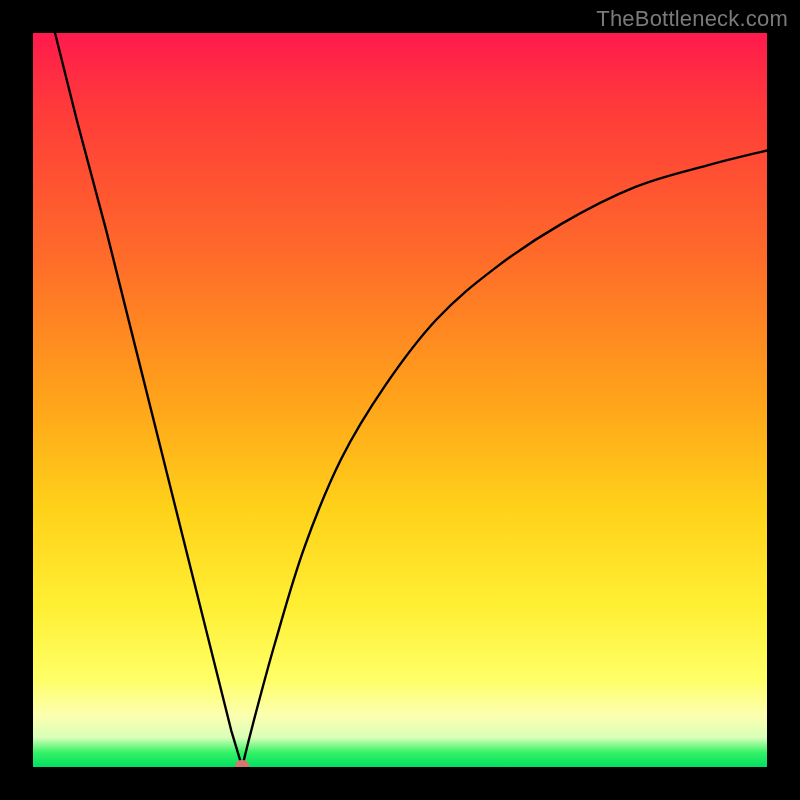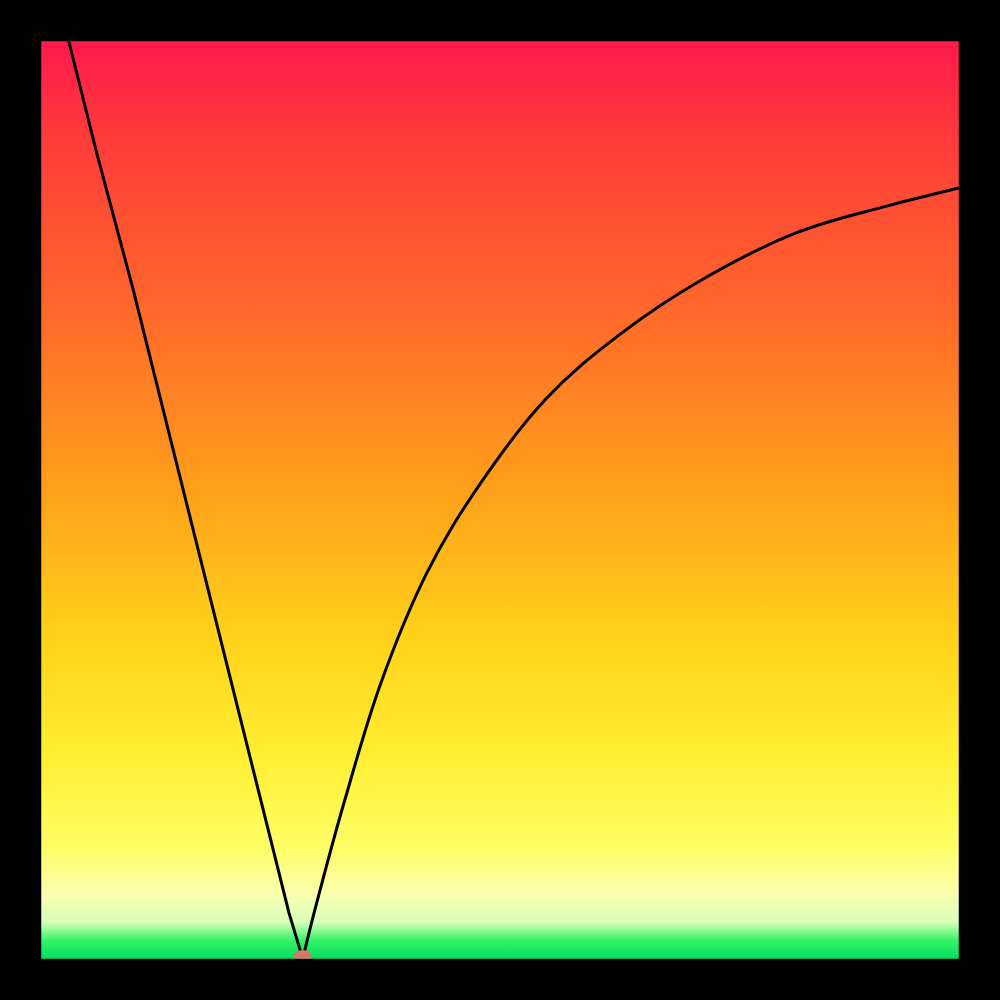--- a/index.html
+++ b/index.html
@@ -58,20 +58,21 @@
     height: 734px;
   }
   .dot {
     fill: #d6776e;
   }
 </style>
 </head>
 <body>
 
 <div class="frame">
+  <div class="watermark">TheBottleneck.com</div>
 
   <div class="plot">
     <svg class="curve" viewBox="0 0 734 734" preserveAspectRatio="none">
       <path id="curve-path" fill="none" stroke="#000" stroke-width="2.4" stroke-linejoin="round" stroke-linecap="round" d="M 22.02 0.00 L 44.04 88.08 L 73.40 198.18 L 102.76 315.62 L 132.12 433.06 L 161.48 550.50 L 183.50 638.58 L 198.18 697.30 L 209.19 734.00 C 211.17 726.07, 214.25 712.42, 220.20 689.96 C 226.15 667.50, 232.97 640.93, 242.22 609.22 C 251.47 577.51, 259.69 546.83, 271.58 513.80 C 283.47 480.77, 293.75 454.79, 308.28 425.72 C 322.81 396.65, 335.14 377.42, 352.32 352.32 C 369.50 327.22, 383.88 307.40, 403.70 286.26 C 423.52 265.12, 439.96 252.06, 462.42 234.88 C 484.88 217.70, 503.38 205.37, 528.48 190.84 C 553.58 176.31, 575.46 164.71, 601.88 154.14 C 628.30 143.57, 651.50 138.73, 675.28 132.12 C 699.06 125.51, 723.43 120.08, 734.00 117.44"></path>
       <ellipse id="min-dot" class="dot" rx="7" ry="5" cx="209.19" cy="732.00"></ellipse>
     </svg>
   </div>
 </div>
 
 </body></html>

